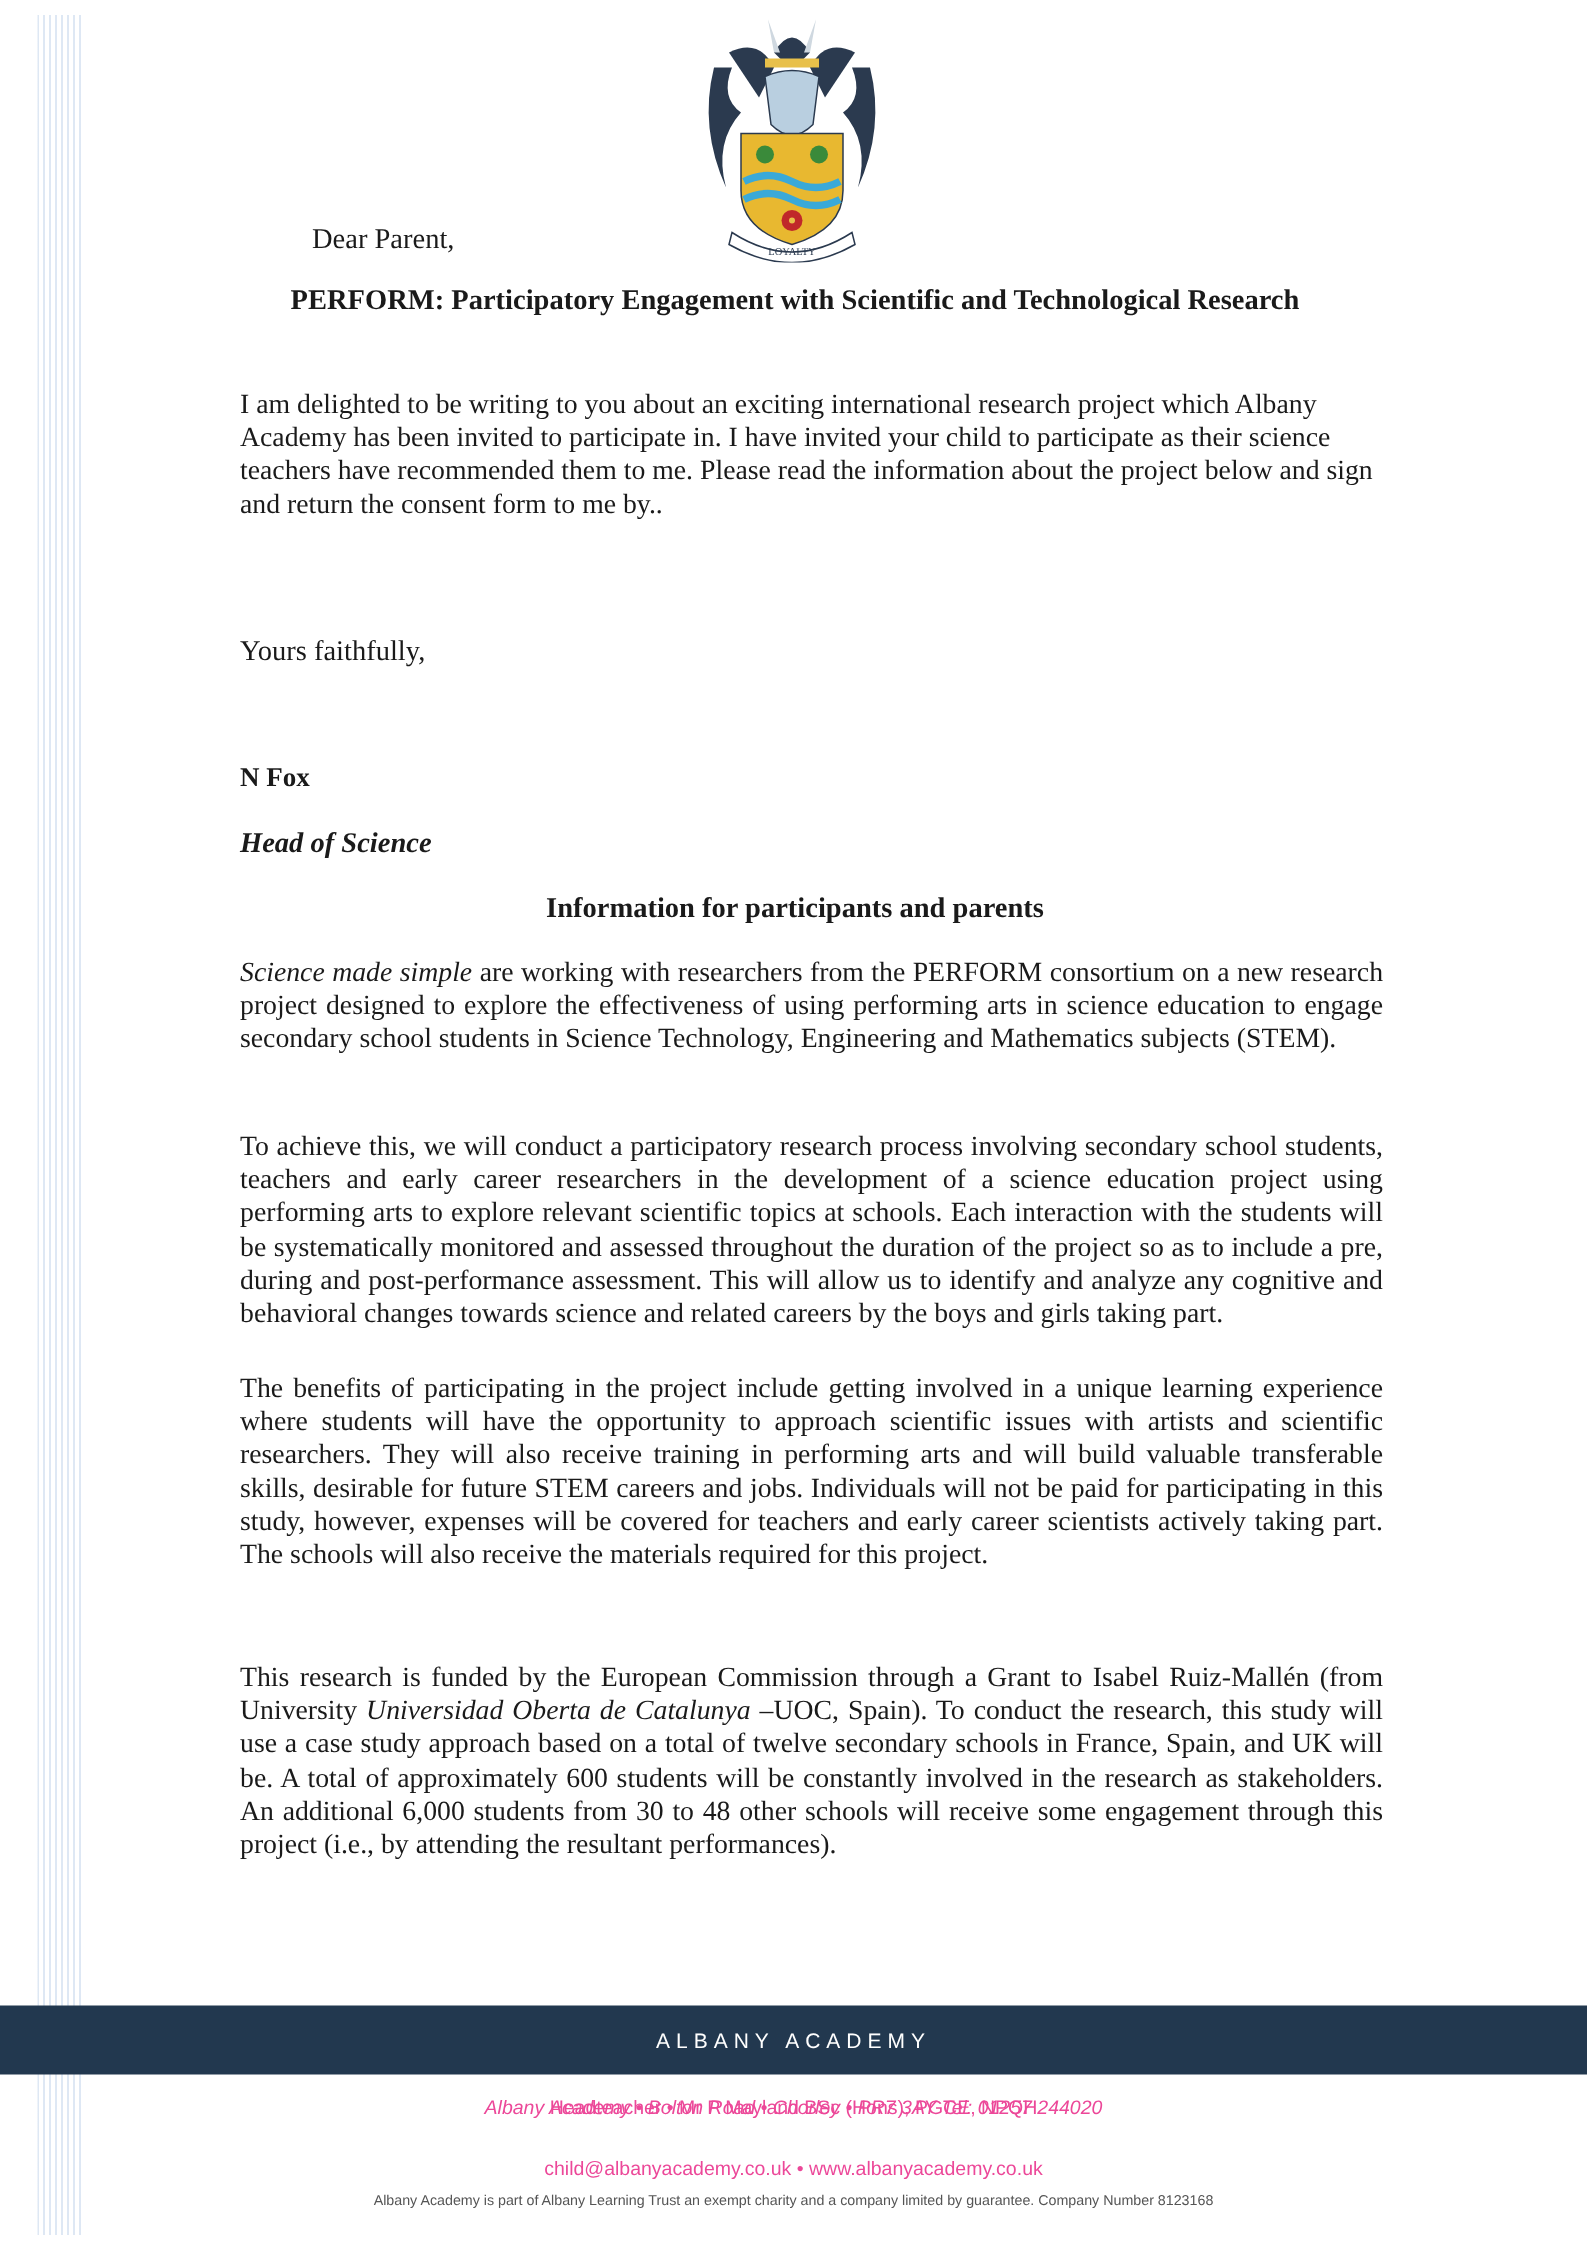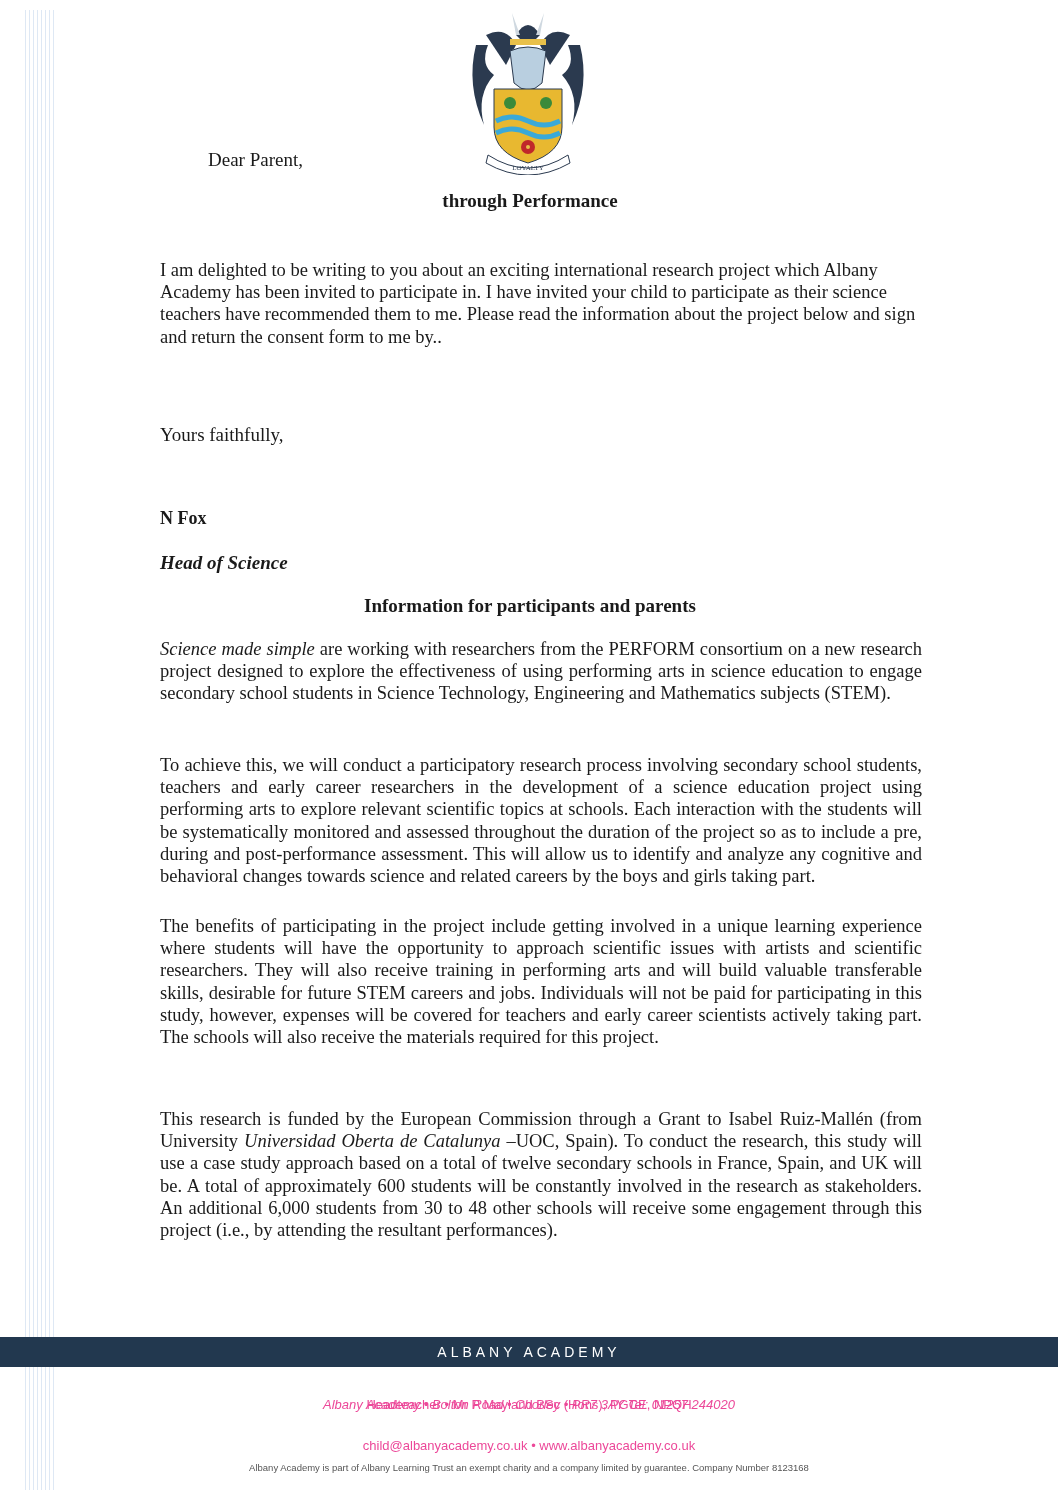--- a/index.html
+++ b/index.html
@@ -27,21 +27,21 @@
   .role { top: 552px; font-size: 19px; font-weight: bold; font-style: italic; }
   .section-head {
     position: absolute; left: 140px; width: 780px; top: 595px;
     text-align: center; font-weight: bold; font-size: 19px;
   }
   .p2 { top: 638px; }
   .p3 { top: 754px; }
   .p4 { top: 915px; }
   .p5 { top: 1108px; }
   .banner {
-    position: absolute; left: 0; top: 1337px; width: 1058px; height: 30px;
+    position: absolute; left: 0; top: 1337px; width: 1058px; height: 46px;
     background: #22384f; color: #ffffff;
     display: flex; align-items: center; justify-content: center;
     font-family: "Liberation Sans", "DejaVu Sans", sans-serif;
     font-size: 14px; letter-spacing: 4px;
   }
   .footer {
     position: absolute; left: 0; width: 1058px; text-align: center;
     font-family: "Liberation Sans", "DejaVu Sans", sans-serif; color: #ec4899;
   }
   .f1 { top: 1397px; font-size: 13px; }
@@ -79,21 +79,21 @@
     <circle cx="62" cy="142" r="2" fill="#e8c04a"></circle>
 
     <path d="M22 150 Q62 176 102 150 L104 158 Q62 182 20 158 Z" fill="#ffffff" stroke="#2b3a4f" stroke-width="1"></path>
     <text x="62" y="165" font-size="7" text-anchor="middle" fill="#2b3a4f" font-family="Liberation Serif, serif">LOYALTY</text>
   </svg>
 </div>
 
 <div class="text-block salutation">Dear Parent,</div>
 
 <div class="title">
-  <div>through Performance</div>
+  <div>PERFORM: Participatory Engagement with Scientific and Technological Research</div>
 </div>
 
 <p class="text-block para p1">I am delighted to be writing to you about an exciting international research project which Albany Academy has been invited to participate in. I have invited your child to participate as their science teachers have recommended them to me. Please read the information about the project below and sign and return the consent form to me by..</p>
 
 <div class="text-block closing">Yours faithfully,</div>
 <div class="text-block signer">N Fox</div>
 <div class="text-block role">Head of Science</div>
 
 <div class="section-head">Information for participants and parents</div>
 

